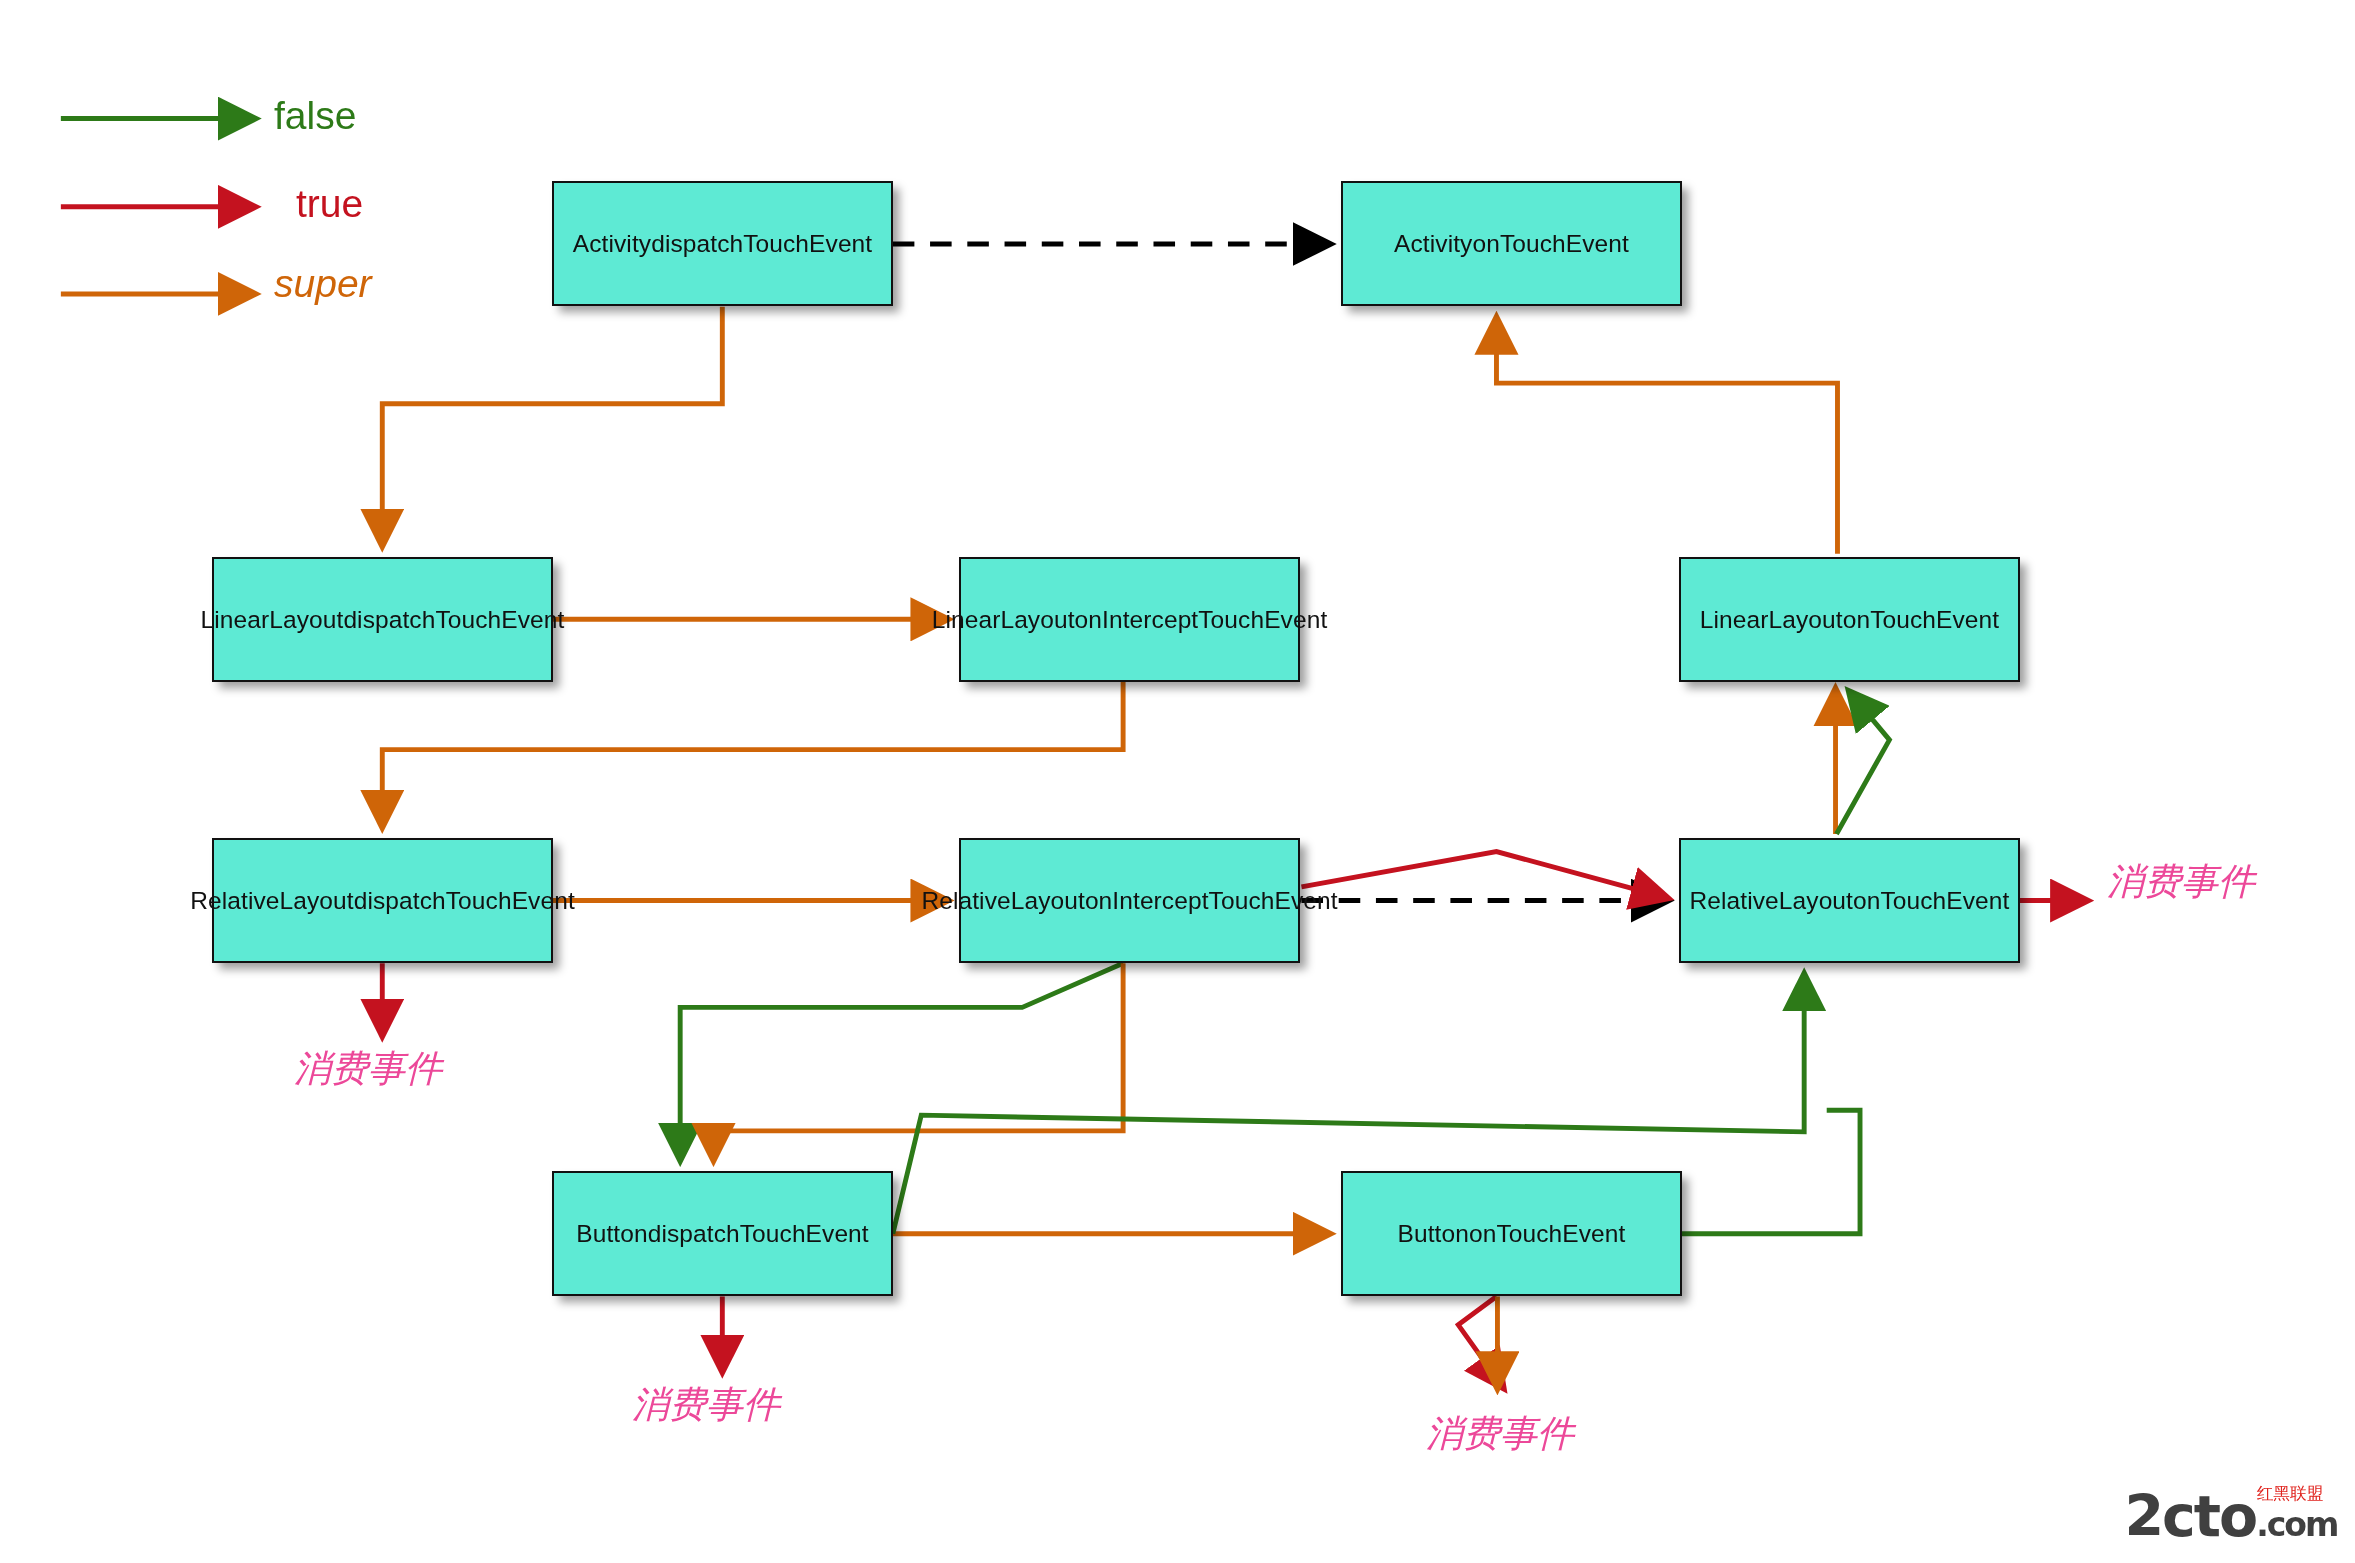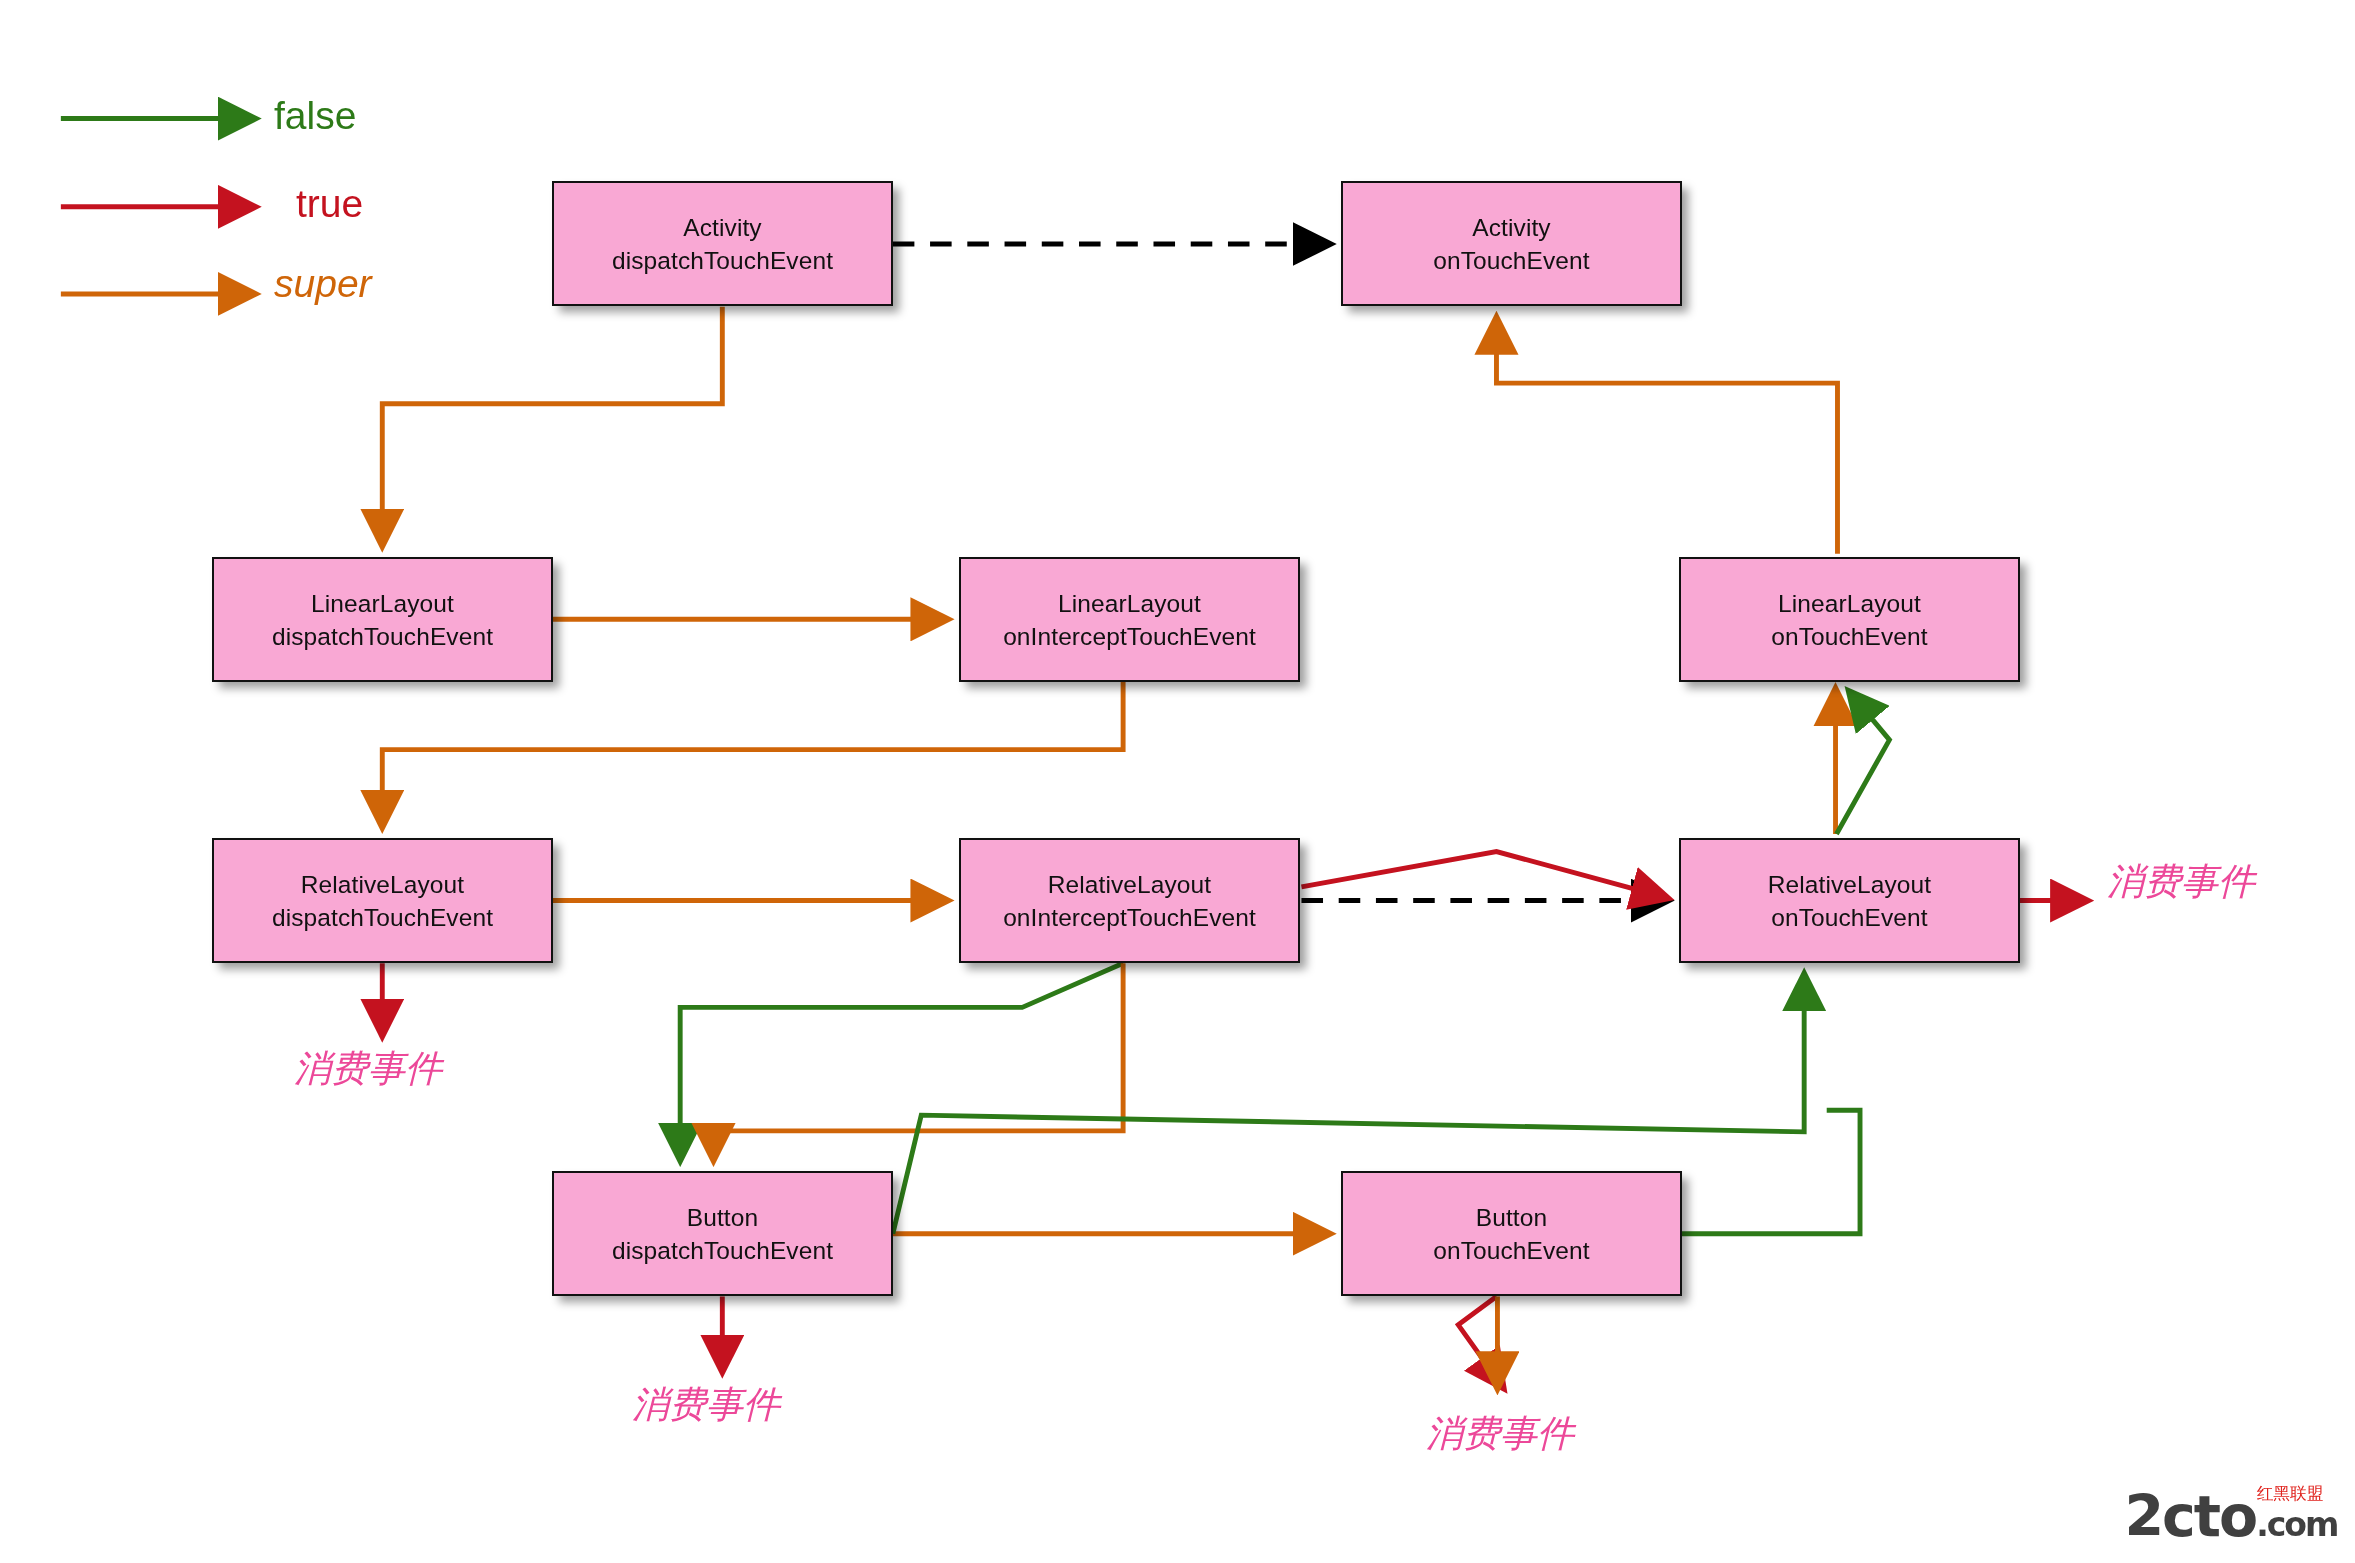--- a/index.html
+++ b/index.html
@@ -2,24 +2,24 @@
 <html><head>
 <meta charset="utf-8">
 <style>
   html,body{margin:0;padding:0;background:#ffffff;}
   body{font-family:"Liberation Sans","DejaVu Sans",sans-serif;}
   #stage{position:relative;width:2355px;height:1563px;background:#fff;overflow:hidden;}
   #wires{position:absolute;left:0;top:0;width:2355px;height:1563px;}
 
   .node{
     position:absolute;
-    background:#f9a8d4;
+    background:#5eead4;
     border:2.9px solid #111111;
     box-shadow:6.9px 6.9px 8.8px rgba(0,0,0,0.38);
-    display:flex;flex-direction:column;align-items:center;justify-content:center;
+    display:flex;flex-direction:row;align-items:center;justify-content:center;
     box-sizing:border-box;
     z-index:5;
   }
   .node .ln{
     color:#111;
     font-size:24.5px;
     line-height:33px;
     white-space:nowrap;
     letter-spacing:0.1px;
   }

